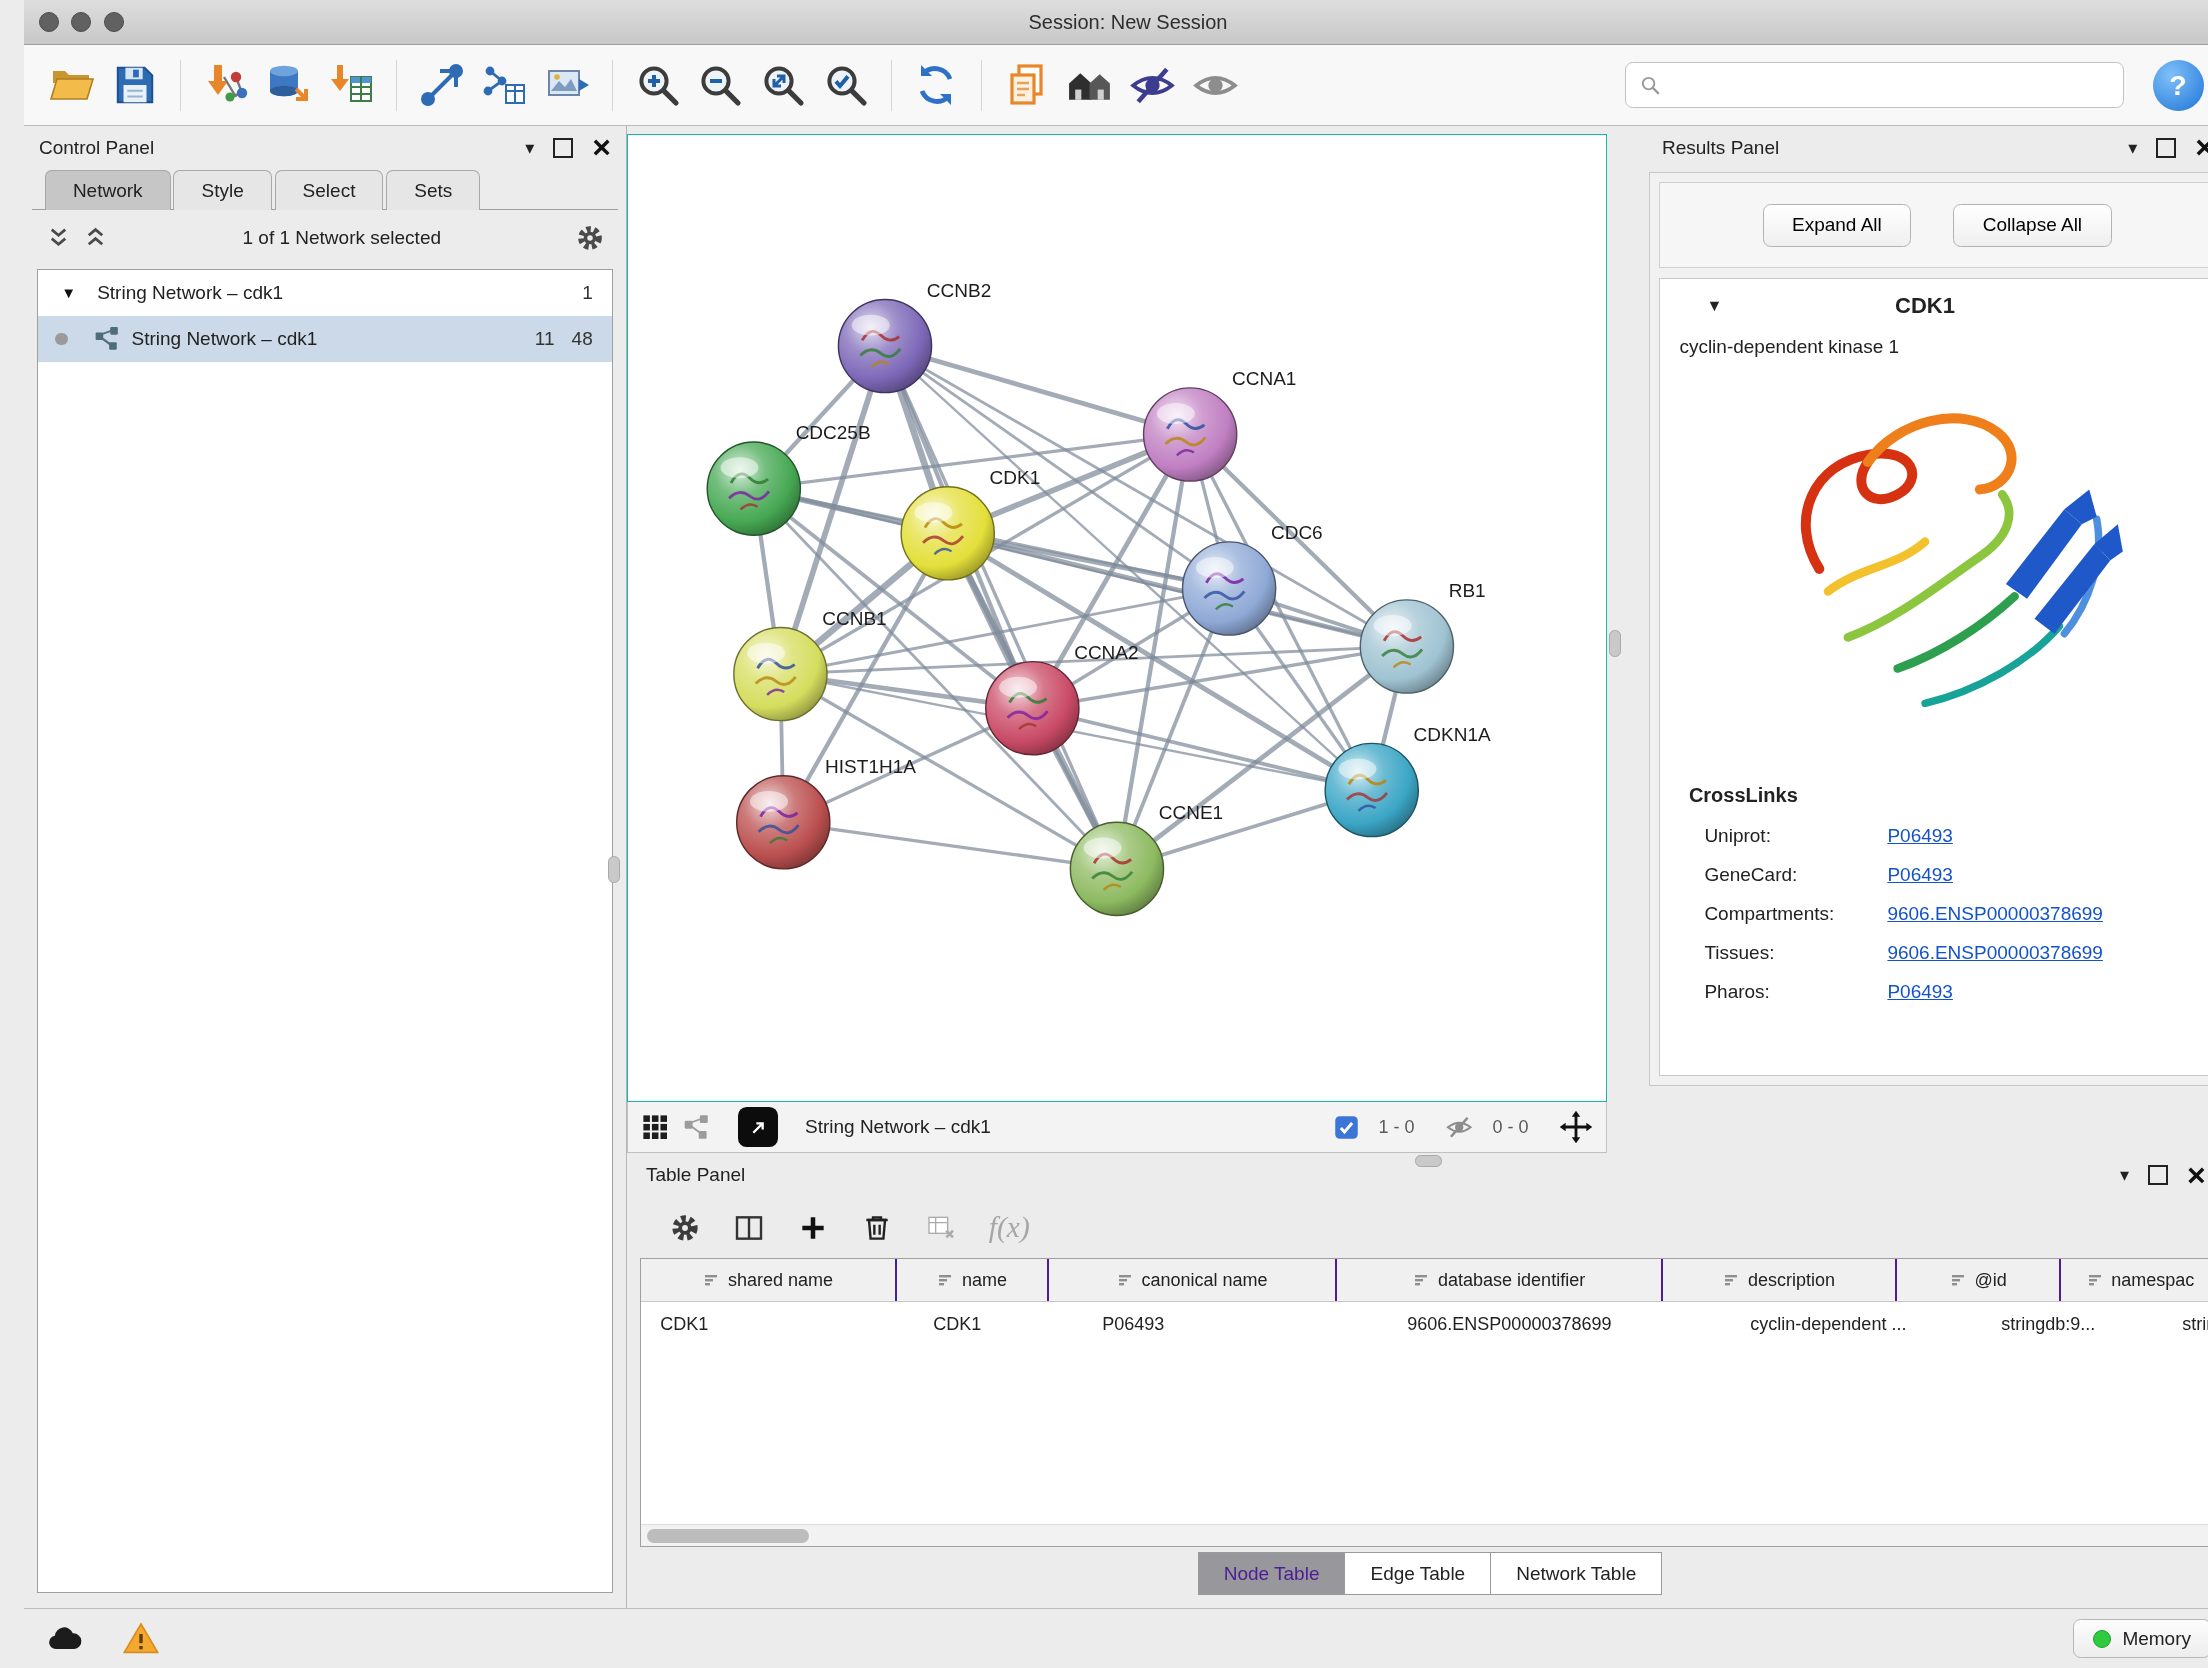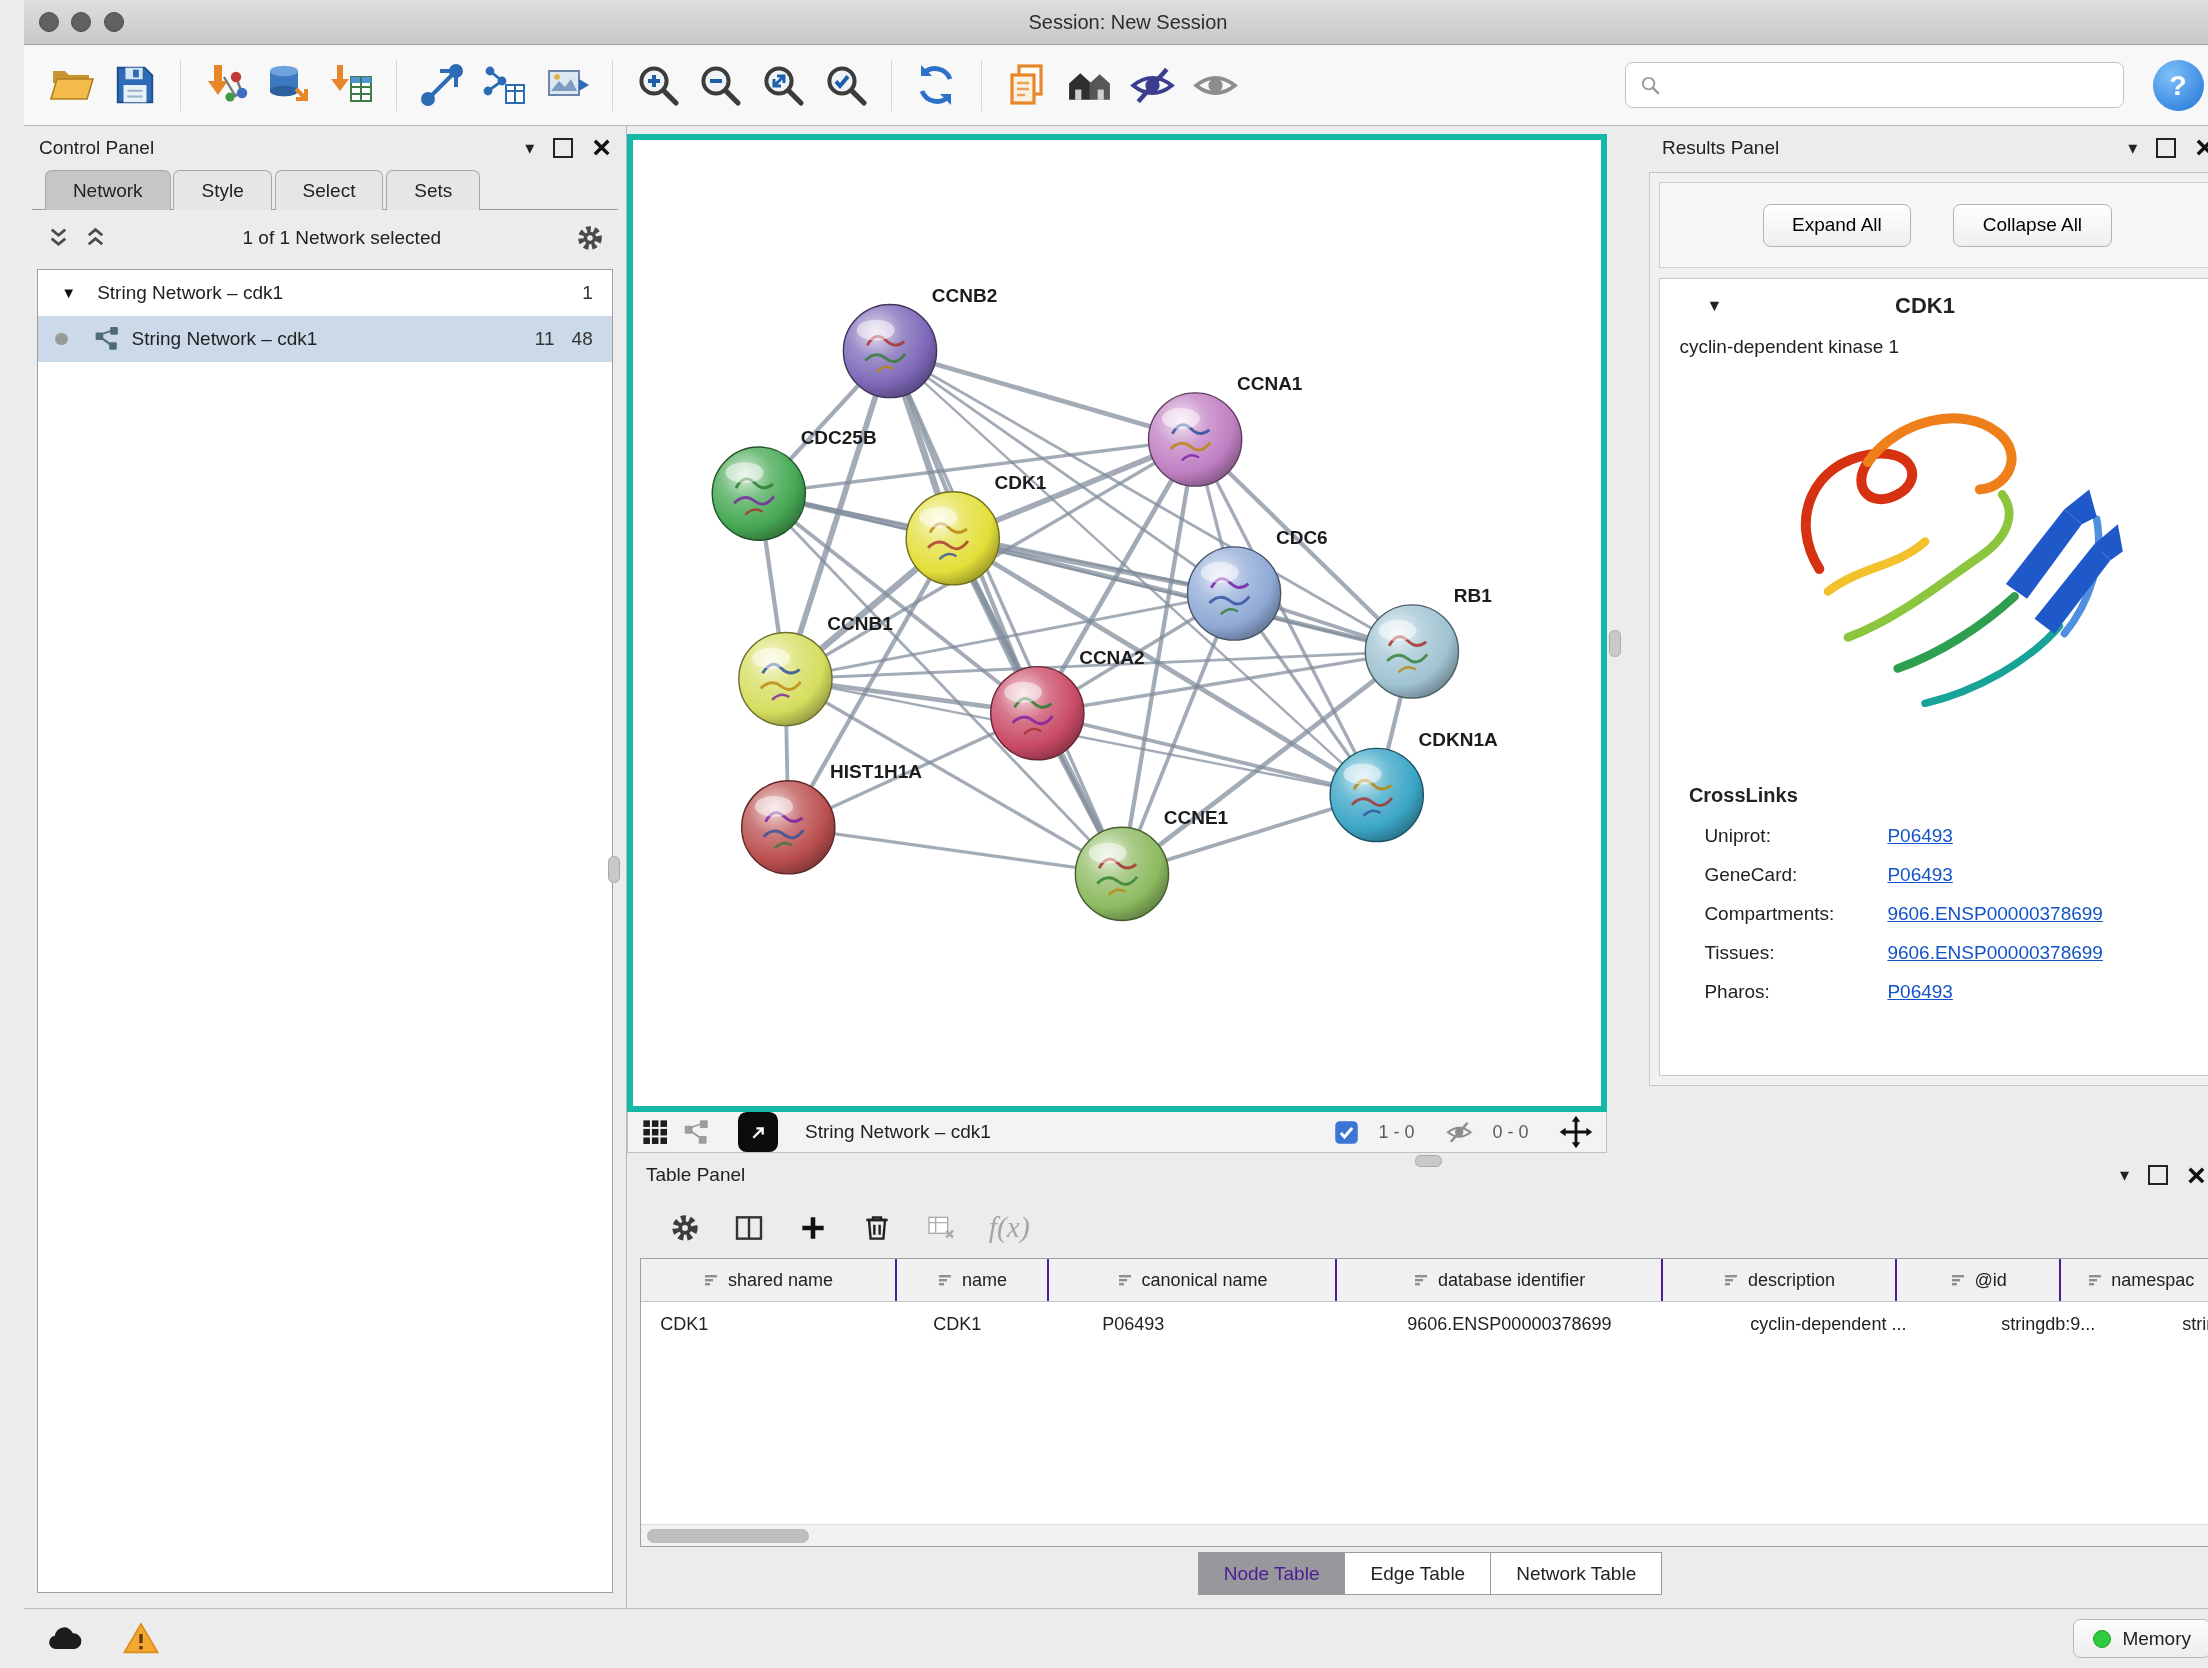--- a/index.html
+++ b/index.html
@@ -40,21 +40,21 @@
   .trow.root{padding:0 19px 0 23px;gap:21px;}
   .trow.child{padding:0 19px 0 17px;gap:11.4px;background:#ccd9e8;}
   .trow .cnt{margin-left:auto;color:#333;display:flex;gap:17px;}
   .dot{width:12.4px;height:12.4px;border-radius:50%;background:#9a9a9a;margin-right:15px;}
   .tri{font-size:15px;color:#111;}
 
   
   .right{flex:1;display:flex;flex-direction:column;min-width:0;}
   .toprow{flex:1;display:flex;min-height:0;}
   .netwrap{width:980px;display:flex;flex-direction:column;margin-top:7.6px;}
-  .canvas{height:966px;background:#fff;border:6px solid #14b8a6;position:relative;font-weight:bold;}
+  .canvas{height:966px;background:#fff;border:1px solid #14b8a6;position:relative;}
   .netbar{height:53px;background:#f3f3f3;border:1px solid #c0c0c0;border-top:none;display:flex;align-items:center;padding:0 13.3px;gap:13.3px;}
   .netbar .title{font-size:19px;color:#222;margin-left:13.3px;}
   .netbar .spacer{flex:1;}
   .netbar .counter{font-size:18px;color:#5a5a5a;margin:0 17px 0 5.7px;}
   .blackbtn{width:40px;height:40px;border-radius:8.6px;background:#0c0c0c;display:flex;align-items:center;justify-content:center;margin-left:15px;}
 
   
   .resultswrap{width:582px;margin-left:40px;display:flex;flex-direction:column;min-width:0;}
   .rtabrow{height:51px;display:flex;align-items:center;justify-content:center;}
   .rtab{min-width:110px;padding:8.6px 25px;background:#98989c;color:#fff;font-size:19px;text-align:center;border-radius:5.7px;}

